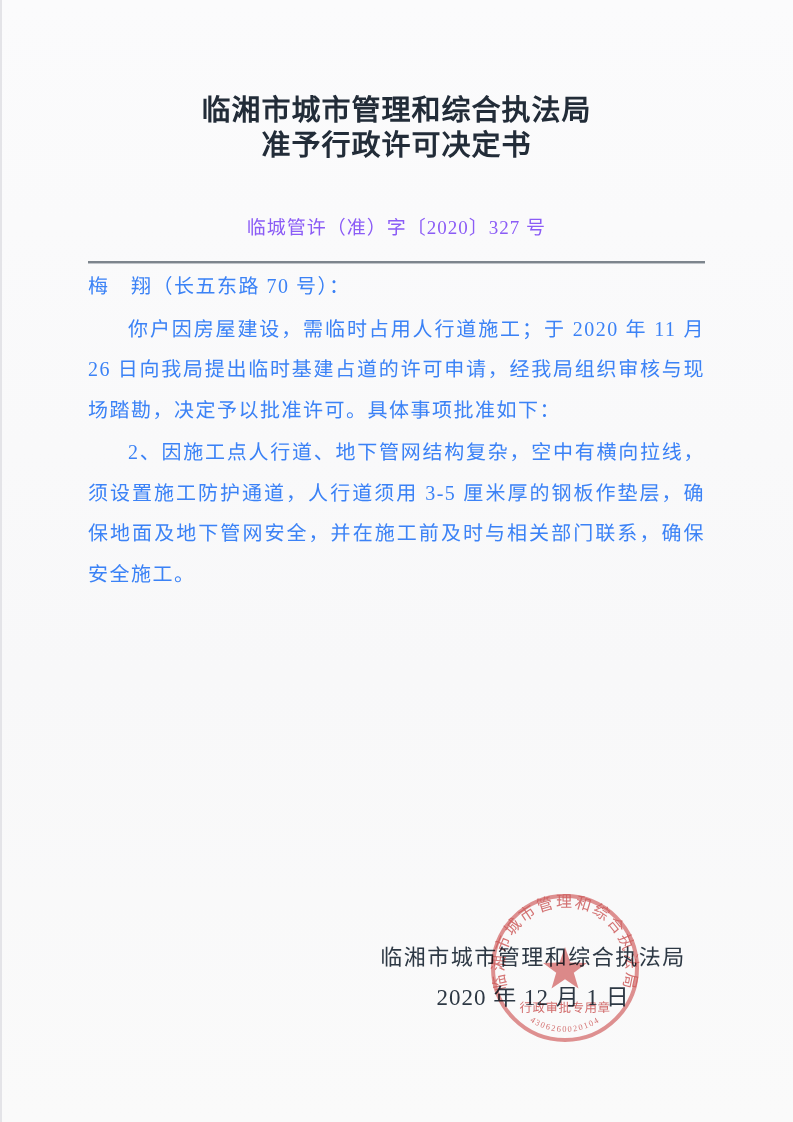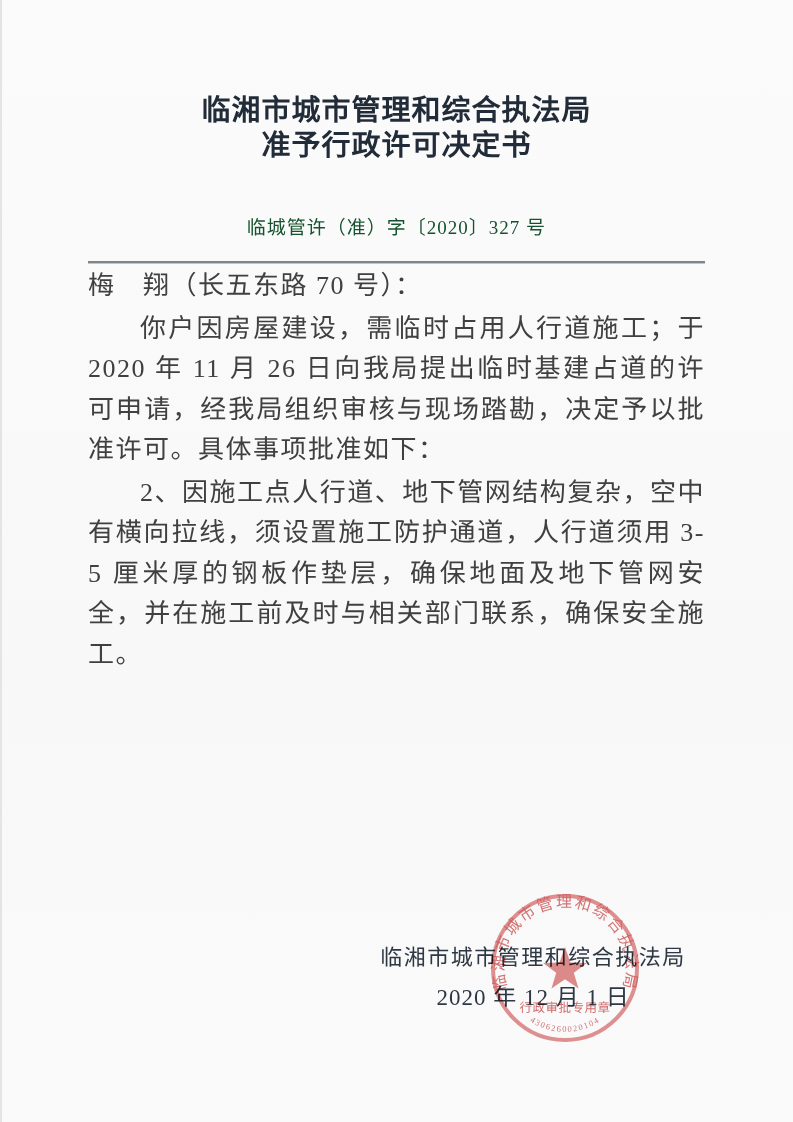--- a/index.html
+++ b/index.html
@@ -25,36 +25,36 @@
     color: #222c38;
     white-space: nowrap;
   }
   .doc-title.line1 { top: 86px; }
   .doc-title.line2 { top: 121px; }
   .doc-number {
     position: absolute; left: 0; top: 212px; width: 793px;
     text-align: center;
     font-size: 19px;
     letter-spacing: 1px;
-    color: #14532d;
+    color: #8b5cf6;
     white-space: nowrap;
   }
   .header-rule {
     position: absolute; left: 88px; top: 261px; width: 617px; height: 2px;
     background: #7d858d;
     box-shadow: 0 1px 0 rgba(125,133,141,0.45);
   }
   .doc-body {
     position: absolute; left: 88px; top: 266px; width: 617px;
-    font-size: 26px;
+    font-size: 20px;
     line-height: 40.5px;
     letter-spacing: 1.5px;
     text-align: justify;
     text-justify: inter-ideograph;
-    color: #404040;
+    color: #3b82f6;
   }
   .doc-body p { margin: 0; }
   .doc-body p.para { text-indent: 2em; margin-top: 2px; }
   .addressee { text-indent: 0; }
   .signature-block {
     position: absolute; left: 375px; top: 938px; width: 316px;
     text-align: center;
     color: #2d3844;
   }
   .signature-agency {

